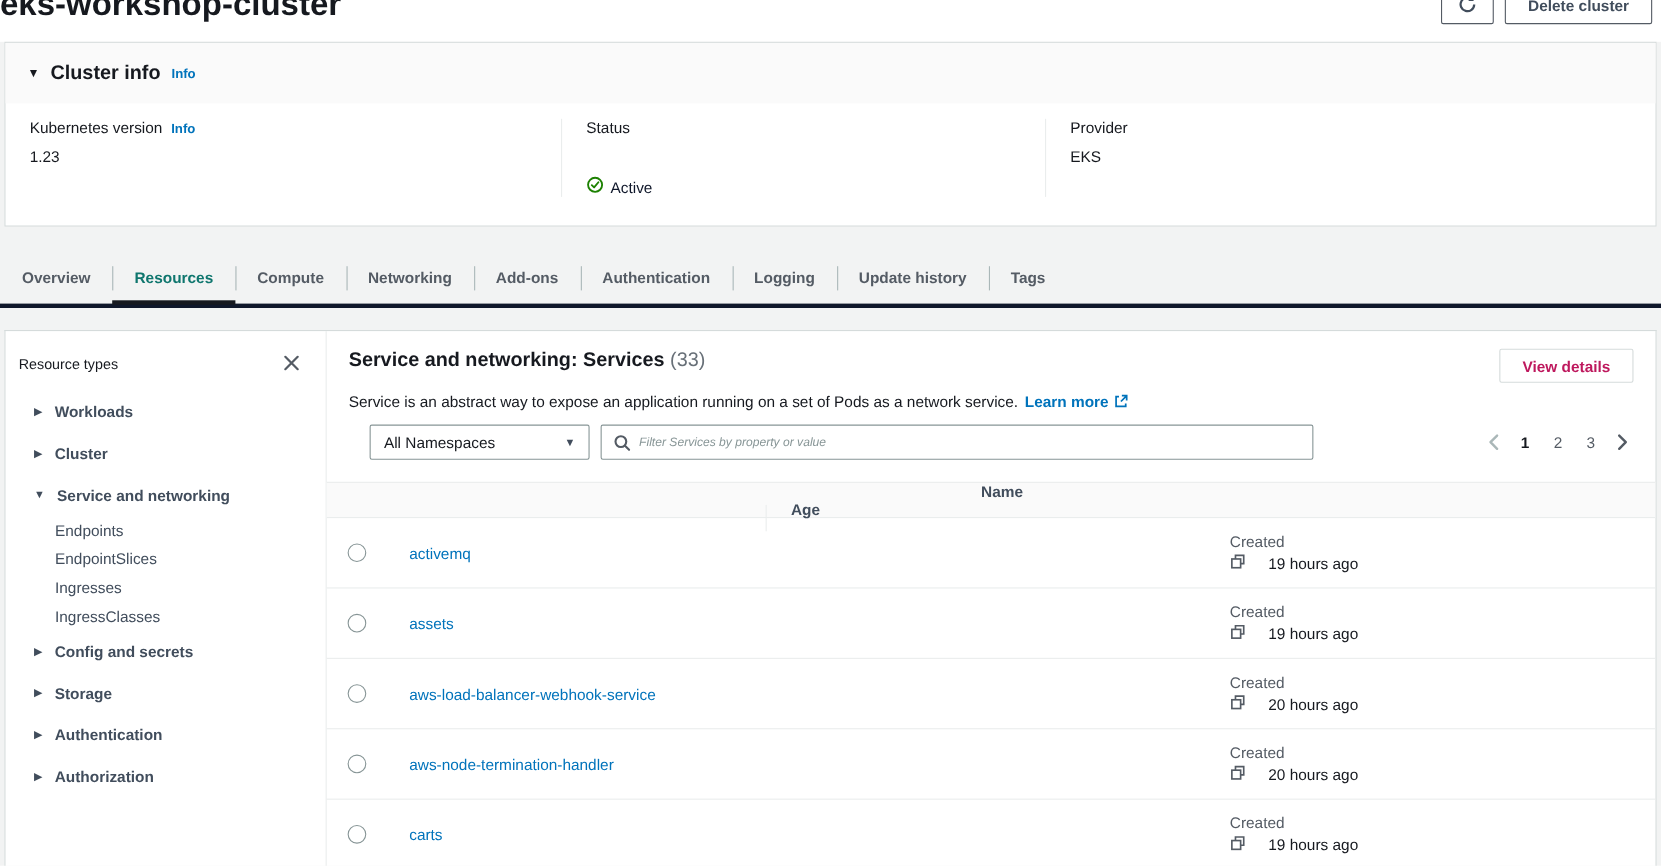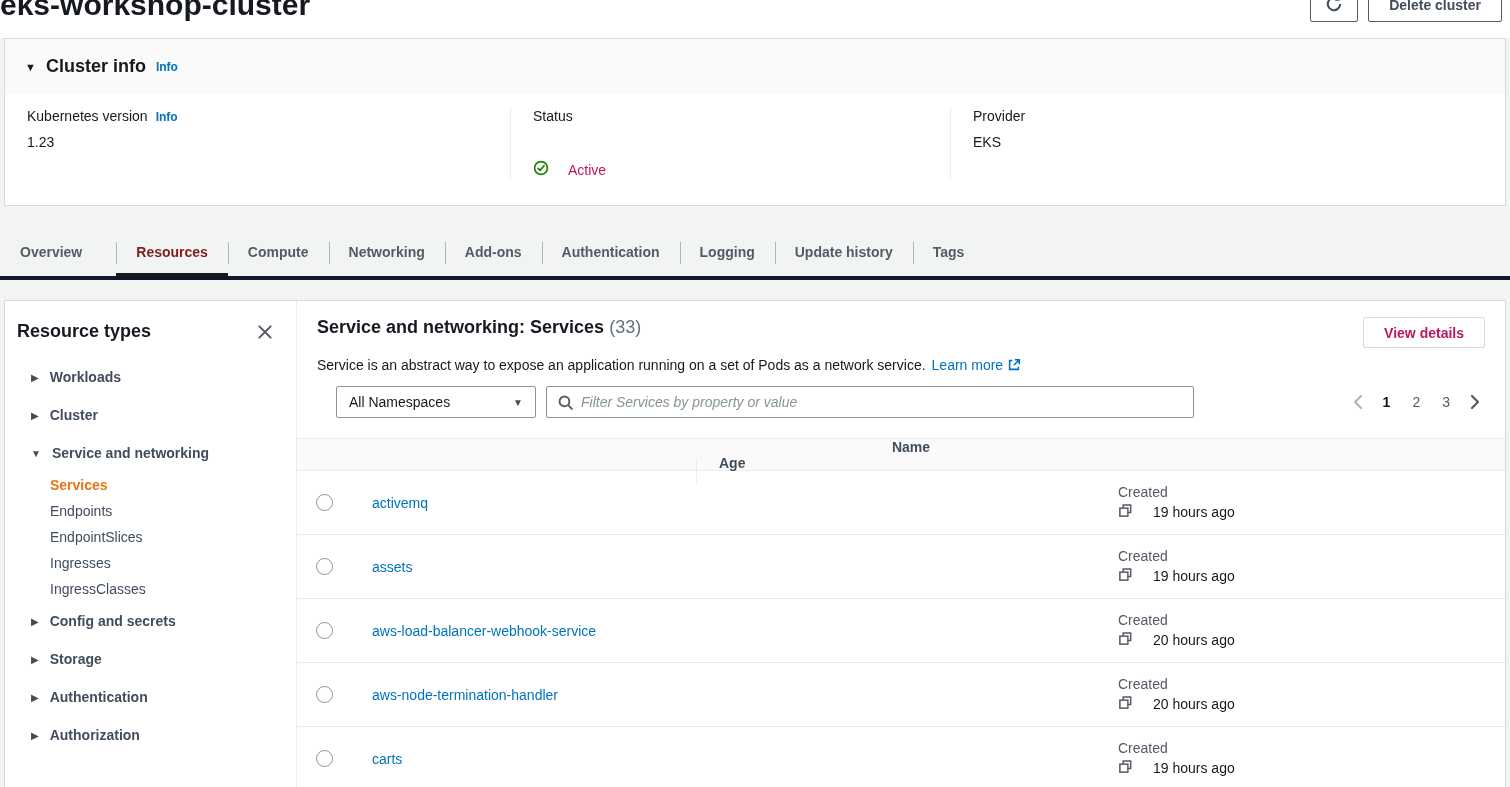--- a/index.html
+++ b/index.html
@@ -69,41 +69,41 @@
   .info-link { color: #0073bb; font-size: 12px; font-weight: 700; text-decoration: none; cursor: pointer; }
   .panel-body {
     display: grid;
     grid-template-columns: 505px 440px 1fr;
     padding: 14px 0 26px 0;
   }
   .kv-col { padding-left: 22px; }
   .kv-col + .kv-col { border-left: 1px solid #eaeded; }
   .kv-label { color: #16191f; display: flex; gap: 8px; align-items: baseline; }
   .kv-value { margin-top: 10px; }
-  .status-active { display: flex; align-items: center; gap: 19px; color: #be185d; margin-top: 36px; }
+  .status-active { display: flex; align-items: center; gap: 6px; color: #0f172a; margin-top: 36px; }
 
   
   .tabs-wrap { margin-top: 23px; border-bottom: 4px solid #0f172a; }
   .tabs { display: flex; align-items: stretch; }
   .tab {
     position: relative;
     padding: 15px 20px 16px 20px;
     font-weight: 700;
     color: #545b64;
     cursor: pointer;
     white-space: nowrap;
   }
   .tab + .tab::before {
     content: "";
     position: absolute;
     left: 0; top: 13px;
     width: 1px; height: 22px;
     background: #aab7b8;
   }
-  .tab.active { color: #7f1d1d; margin-left: 14px; }
+  .tab.active { color: #0f766e; }
   .tab.active::after {
     content: "";
     position: absolute;
     left: 0; right: 0; bottom: -1px;
     height: 4px;
     background: #16191f;
   }
 
   
   .content-row {
@@ -115,58 +115,58 @@
     height: 507px;
     overflow: hidden;
   }
 
   
   .sidebar { width: 292px; flex: none; border-right: 1px solid #eaeded; padding-top: 20px; }
   .sidebar-title-row {
     display: flex; justify-content: space-between; align-items: center;
     padding: 0 22px 0 12px;
   }
-  .sidebar-title-row h2 { font-size: 18px; font-weight: 700; }
+  .sidebar-title-row h2 { font-size: 13px; font-weight: 400; }
   .close-btn { cursor: pointer; display: inline-flex; }
   .res-list { margin-top: 16px; }
   .res-group {
     display: flex; align-items: center; gap: 11px;
     padding: 11px 0 11px 26px;
     font-weight: 700; color: #414d5c; cursor: pointer;
   }
   .res-group .tri { font-size: 10px; color: #414d5c; }
   .res-sub { padding: 5px 0 5px 45px; color: #414d5c; cursor: pointer; }
   .res-sub.selected { color: #ec7211; font-weight: 700; }
 
   
   .main { flex: 1; min-width: 0; display: flex; flex-direction: column; }
   .main-head { padding: 16px 20px 0 20px; }
   .main-title-row { display: flex; justify-content: space-between; align-items: flex-start; }
   .main-title { font-size: 18px; font-weight: 700; }
   .main-title .count { color: #687078; font-weight: 400; }
   .main-desc { margin-top: 9px; color: #16191f; }
-  .learn-more { color: #0073bb; text-decoration: none; font-weight: 400; margin-left: 6px; cursor: pointer; }
+  .learn-more { color: #0073bb; text-decoration: none; font-weight: 700; margin-left: 6px; cursor: pointer; }
 
   .filter-row { display: flex; align-items: center; margin: 13px 20px 0 20px; gap: 10px; padding-left: 19px; }
   .ns-select {
     width: 200px; height: 32px;
     border: 1px solid #879596; border-radius: 2px; background: #fff;
     display: flex; align-items: center; justify-content: space-between;
     padding: 0 12px; cursor: pointer;
   }
   .ns-select .caret { font-size: 10px; color: #414d5c; }
   .search-box {
     position: relative; height: 32px; width: 648px;
     border: 1px solid #879596; border-radius: 2px; background: #fff;
     display: flex; align-items: center; padding-left: 34px;
   }
   .search-box svg { position: absolute; left: 10px; top: 7px; }
   .search-box input {
     border: none; outline: none; width: 100%; height: 100%;
-    font-size: 14px; font-family: inherit; color: #16191f; background: transparent;
+    font-size: 11px; font-family: inherit; color: #16191f; background: transparent;
   }
   .search-box input::placeholder { font-style: italic; color: #879596; }
   .pagination { margin-left: auto; display: flex; align-items: center; gap: 8px; }
   .page-num { padding: 4px 7px; color: #545b64; cursor: pointer; }
   .page-num.current { color: #16191f; font-weight: 700; }
   .page-arrow { display: inline-flex; padding: 4px 5px; cursor: pointer; }
 
   
   .svc-table { margin-top: 20px; display: flex; flex-direction: column; flex: 1; }
   .t-header {
@@ -286,21 +286,20 @@
         <span>Workloads</span>
       </div>
       <div class="res-group">
         <span class="tri">▶</span>
         <span>Cluster</span>
       </div>
       <div class="res-group">
         <span class="tri">▼</span>
         <span>Service and networking</span>
       </div>
-      <div class="res-sub selected">Services</div>
       <div class="res-sub">Endpoints</div>
       <div class="res-sub">EndpointSlices</div>
       <div class="res-sub">Ingresses</div>
       <div class="res-sub">IngressClasses</div>
       <div class="res-group">
         <span class="tri">▶</span>
         <span>Config and secrets</span>
       </div>
       <div class="res-group">
         <span class="tri">▶</span>

